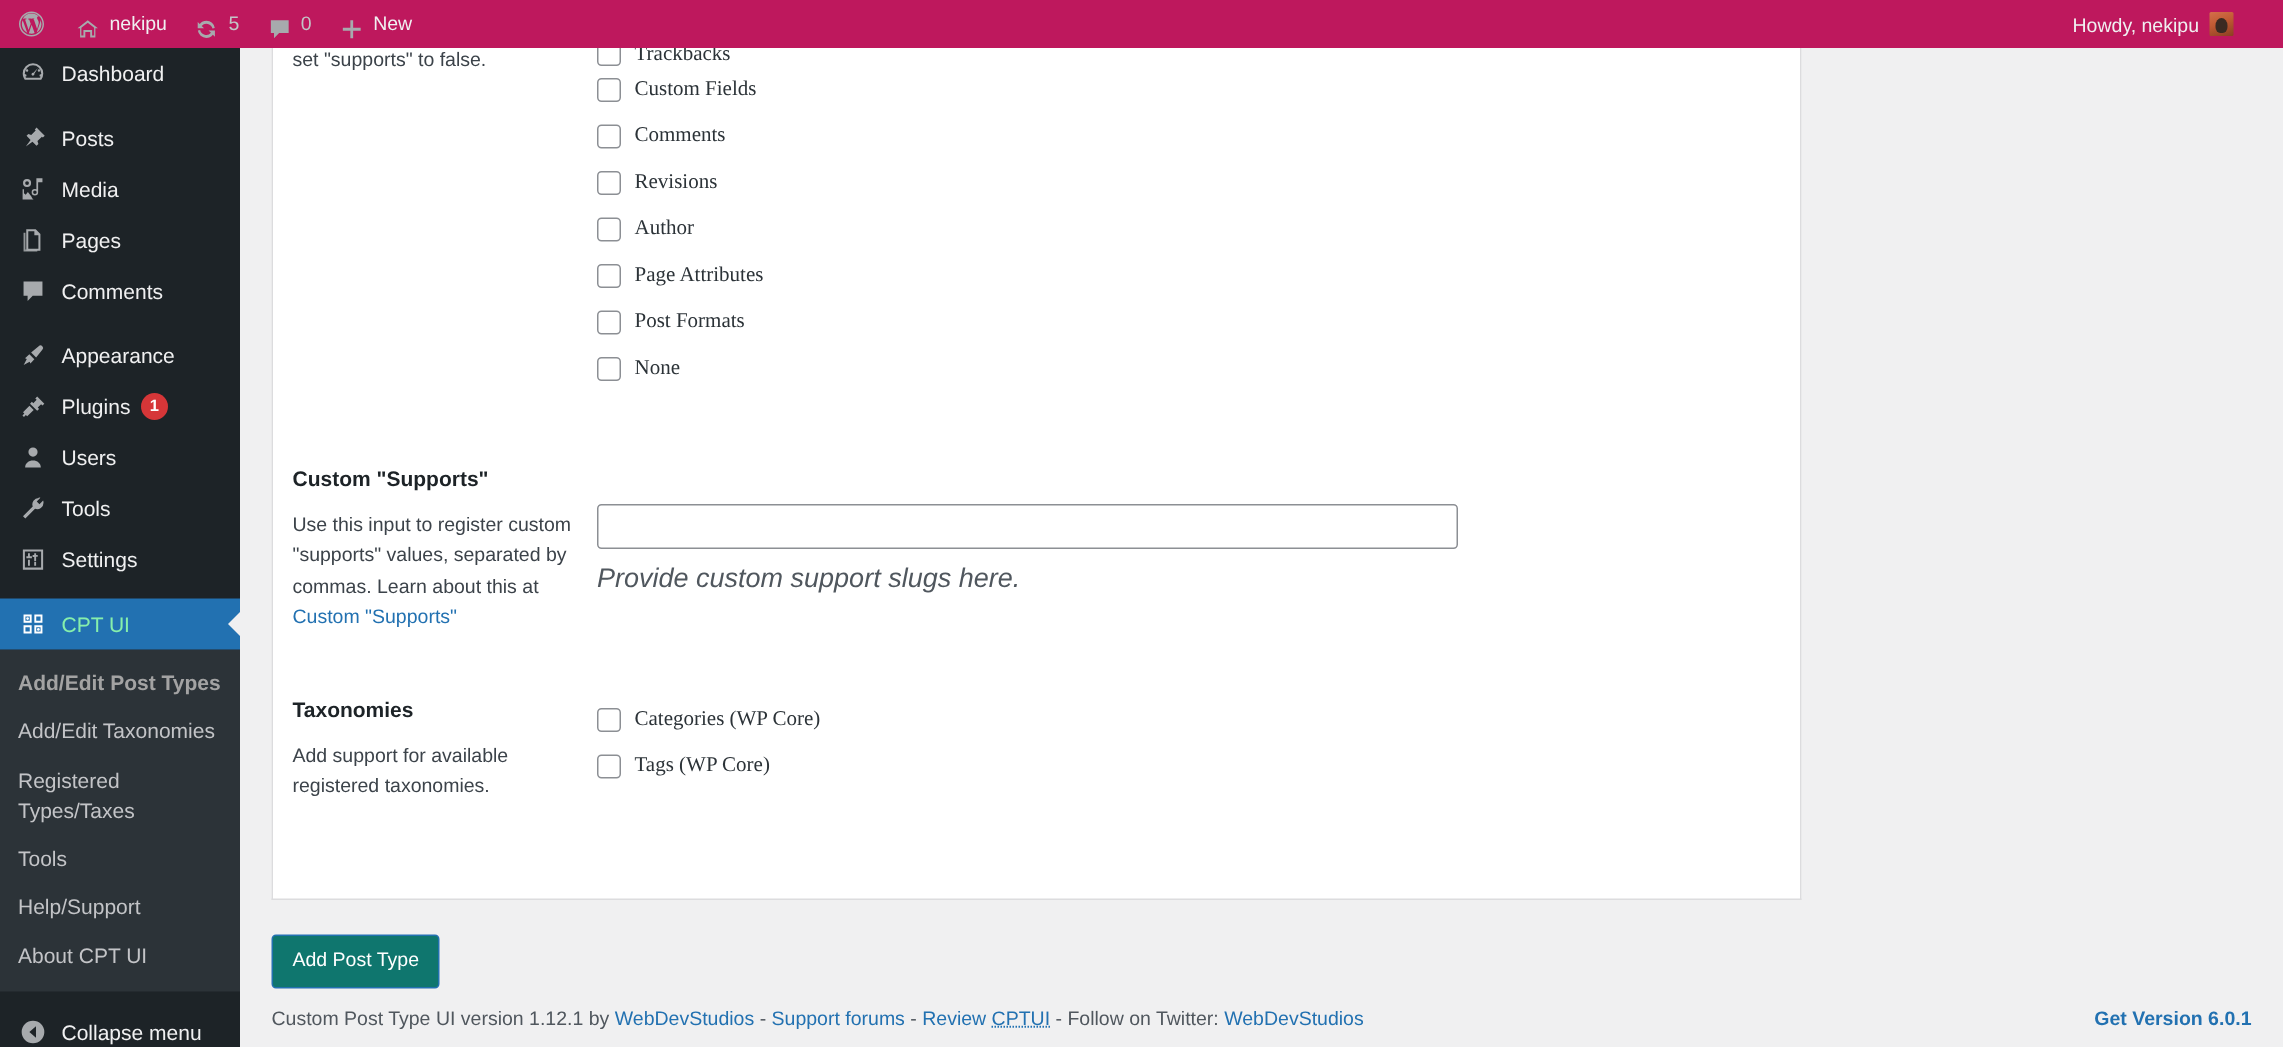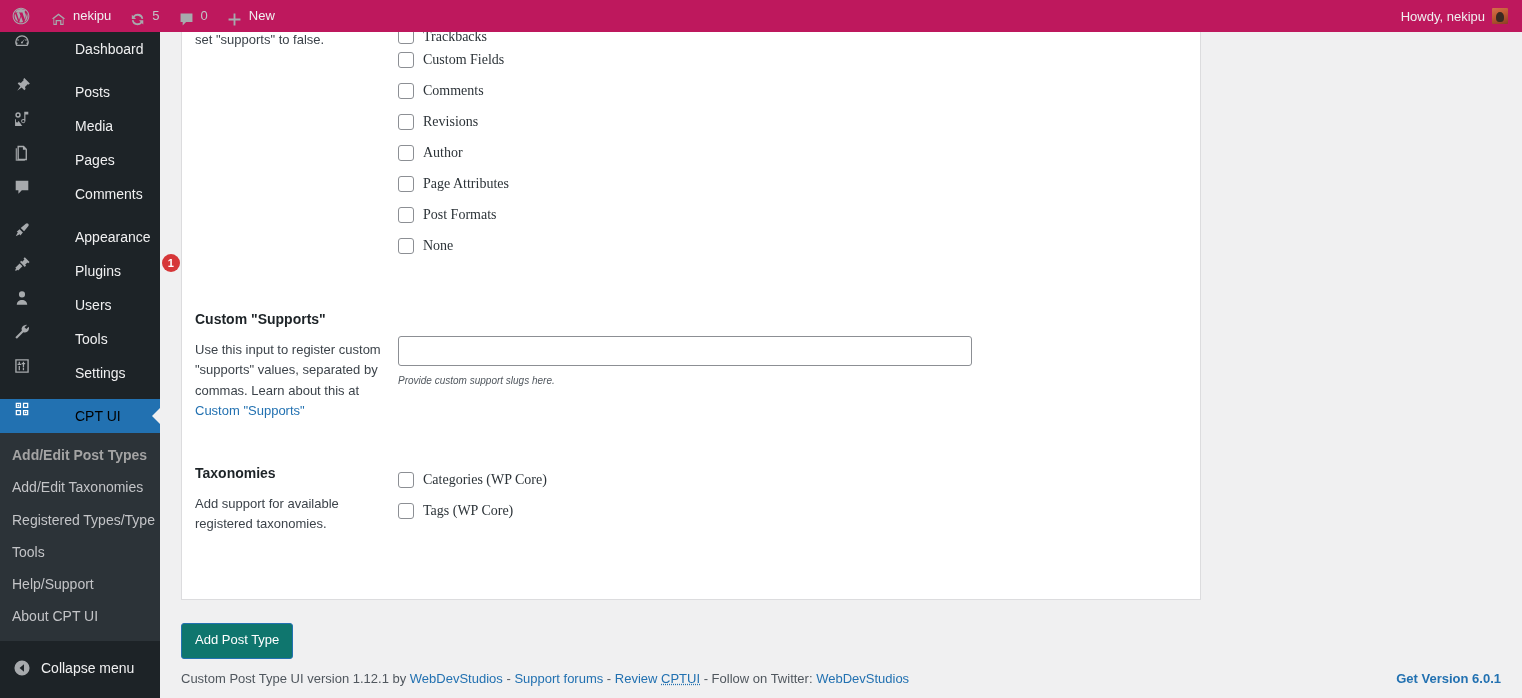--- a/index.html
+++ b/index.html
@@ -28,21 +28,21 @@
     color: #f0f0f1; text-decoration: none;
     font-size: 13px; line-height: 32px;
     white-space: nowrap;
   }
   .ab-item .ab-count { color: #c3c4c7; font-size: 13px; }
   #ab-wp-logo { padding: 0 10px 0 11px; }
   .wp-logo-svg { width: 20px; height: 20px; display: block; fill: #a7aaad; }
   .ab-ico { width: 17px; height: 17px; display: inline-block; fill: #a7aaad; }
   #ab-right {
     margin-left: auto; display: flex; align-items: flex-start;
-    padding-right: 8px;
+    padding-right: 27px;
   }
   #howdy {
     display: flex; align-items: center; gap: 7px;
     padding: 0 6px 0 12px; font-size: 13px; color: #f0f0f1;
     text-decoration: none;
   }
   #avatar {
     width: 16px; height: 16px; border-radius: 1px;
     background: linear-gradient(160deg,#d4704a 0%,#c05a33 45%,#8a3f22 100%);
     position: relative; overflow: hidden; flex: none;
@@ -57,42 +57,42 @@
   #adminmenu {
     position: absolute; top: 32px; left: 0;
     width: 160px; height: 666px;
     background: #1d2327;
     color: #f0f0f1;
     font-size: 14px;
     z-index: 40;
   }
   .menu-top {
     position: relative;
-    display: flex; align-items: flex-start;
+    display: flex; align-items: center;
     height: 34px; padding-left: 12px;
     color: #f0f0f1; text-decoration: none;
-    font-size: 14px; line-height: 34px; gap: 34px;
+    font-size: 14px; line-height: 34px;
   }
   .menu-top .mi {
     width: 20px; height: 20px; margin-right: 9px;
     display: inline-flex; align-items: center; justify-content: center;
     flex: none;
   }
   .menu-top .mi svg { width: 18px; height: 18px; fill: #a7aaad; display: block; }
   .menu-top .mlabel { white-space: nowrap; }
   .menu-sep { height: 9px; }
   .awb {
     display: inline-block; min-width: 18px; height: 18px;
     margin-left: 7px; padding: 0 5px;
     background: #d63638; color: #fff;
     border-radius: 9px; font-size: 11px; line-height: 18px;
     text-align: center; font-weight: 600;
   }
   #menu-cptui.current {
-    background: #2271b1; color: #000000;
+    background: #2271b1; color: #86efac;
   }
   #menu-cptui.current svg { fill: #fff; }
   #menu-cptui.current::after {
     content: ""; position: absolute; right: 0; top: 50%;
     margin-top: -8px;
     border: 8px solid transparent;
     border-right-color: #f0f0f1;
   }
   #cptui-submenu {
     background: #2c3338;
@@ -166,21 +166,21 @@
     border-radius: 3px;
     background: #fff;
     padding: 0 8px;
     font-size: 14px;
     font-family: "Liberation Sans", sans-serif;
     color: #2c3338;
     display: block;
   }
   .field-hint {
     margin-top: 9px;
-    font-size: 10px; font-style: italic; color: #50575e;
+    font-size: 18px; font-style: italic; color: #50575e;
   }
 
   #add-post-type-button {
     position: absolute; left: 21px; top: 591px;
     background: #0f766e;
     border: 1px solid #2271b1;
     border-radius: 3px;
     color: #fff;
     font-size: 13px;
     font-family: "Liberation Sans", sans-serif;
@@ -361,21 +361,21 @@
           <circle cx="6" cy="6" r="1"></circle>
           <circle cx="14" cy="14" r="1"></circle>
         </svg>
     </span>
     <span class="mlabel">CPT UI</span>
   </a>
 
   <div id="cptui-submenu">
     <a class="submenu-item current" href="#">Add/Edit Post Types</a>
     <a class="submenu-item" href="#">Add/Edit Taxonomies</a>
-    <a class="submenu-item" href="#">Registered Types/Type</a>
+    <a class="submenu-item" href="#">Registered Types/Taxes</a>
     <a class="submenu-item" href="#">Tools</a>
     <a class="submenu-item" href="#">Help/Support</a>
     <a class="submenu-item" href="#">About CPT UI</a>
   </div>
 
   <div id="collapse-menu">
     <span class="cm-ico">
       <svg viewBox="0 0 20 20">
           <path d="M10 1.6a8.4 8.4 0 1 0 0 16.8 8.4 8.4 0 0 0 0-16.8zm2.2 4.1v8.6L7.3 10l4.9-4.3z"></path>
         </svg>

